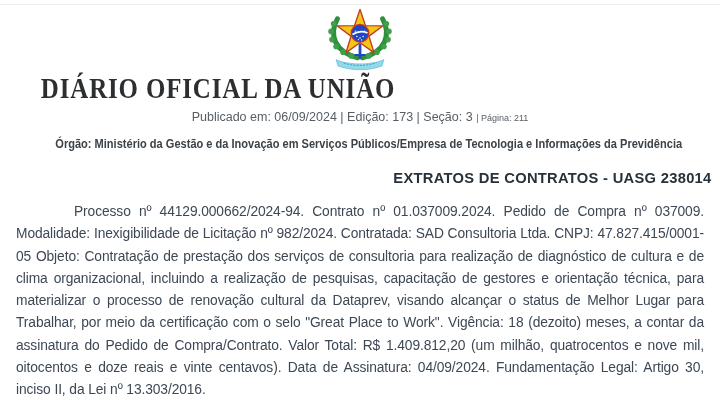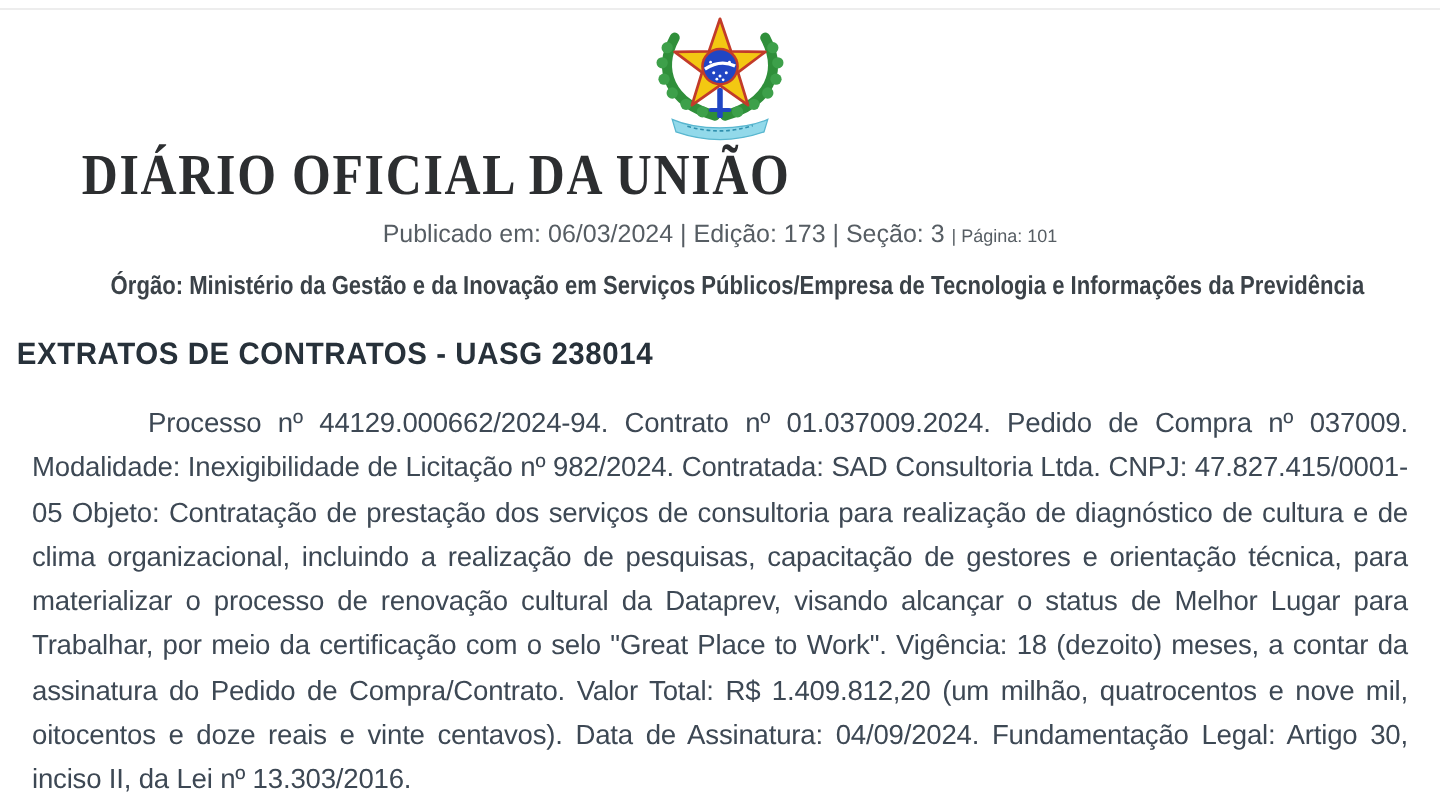--- a/index.html
+++ b/index.html
@@ -65,21 +65,21 @@
     font-size: 13px;
     font-weight: 700;
     color: #3b4248;
     transform: scaleX(0.85);
     transform-origin: 50% 50%;
   }
   .heading-row {
     position: absolute;
     top: 169px; left: 0;
     width: 100%;
-    text-align: left;
+    text-align: right;
   }
   .heading-text {
     display: inline-block;
     white-space: nowrap;
     font-size: 15.5px;
     font-weight: 700;
     color: #27313a;
     letter-spacing: 0.3px;
     transform: scaleX(0.95);
     transform-origin: 50% 50%;
@@ -143,21 +143,21 @@
 
       <path d="M22,87 C42,96 78,96 98,87 L95,97 C72,105 48,105 25,97 Z" fill="#92d9ea" stroke="#58b6cf" stroke-width="1"></path>
       <path d="M34,92.5 C52,97.5 68,97.5 86,92" stroke="#2f8fae" stroke-width="1.3" fill="none" stroke-dasharray="3 2.2"></path>
     </svg>
   </div>
 
   <div class="title-row">
     <span class="title-text">DIÁRIO OFICIAL DA UNIÃO</span>
   </div>
 
-  <div class="pub-row"><span>Publicado em: 06/03/2024 | Edição: 173 | Seção: 3 </span><span class="page-ref">| Página: 101</span>
+  <div class="pub-row"><span>Publicado em: 06/09/2024 | Edição: 173 | Seção: 3 </span><span class="page-ref">| Página: 211</span>
   </div>
 
   <div class="organ-row">
     <span class="organ-text">Órgão: Ministério da Gestão e da Inovação em Serviços Públicos/Empresa de Tecnologia e Informações da Previdência</span>
   </div>
 
   <div class="heading-row">
     <span class="heading-text">EXTRATOS DE CONTRATOS - UASG 238014</span>
   </div>
 

